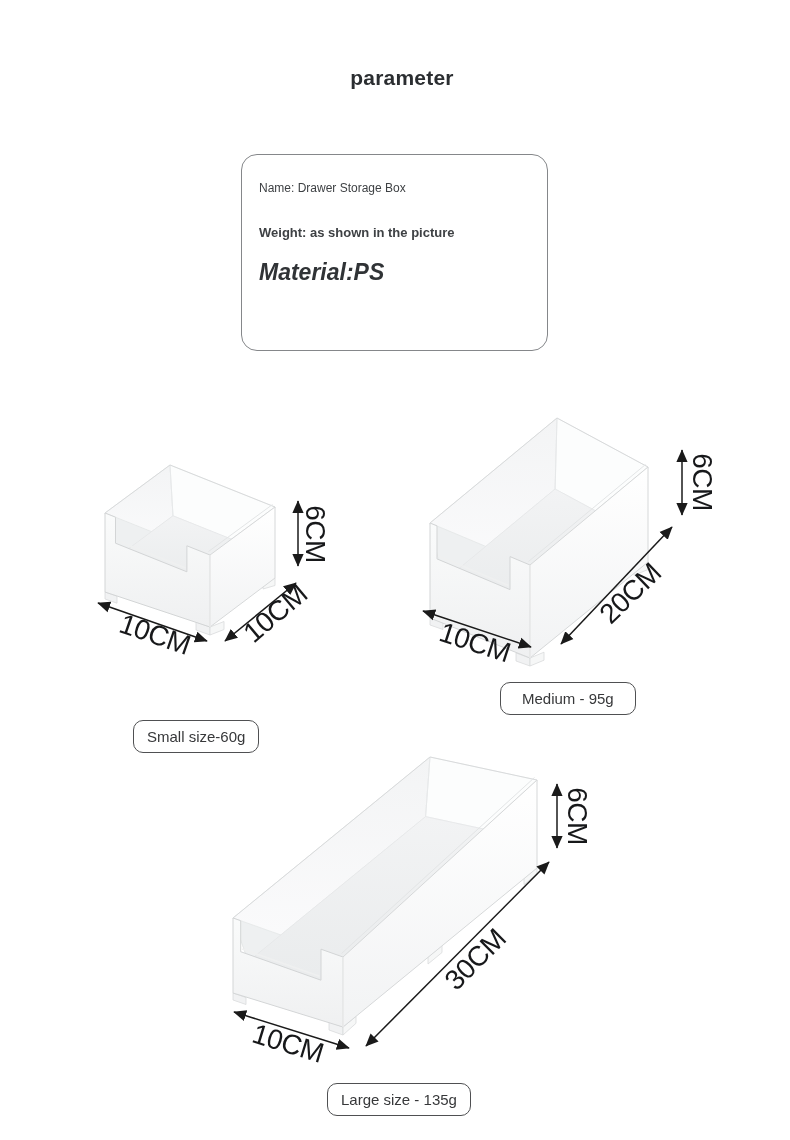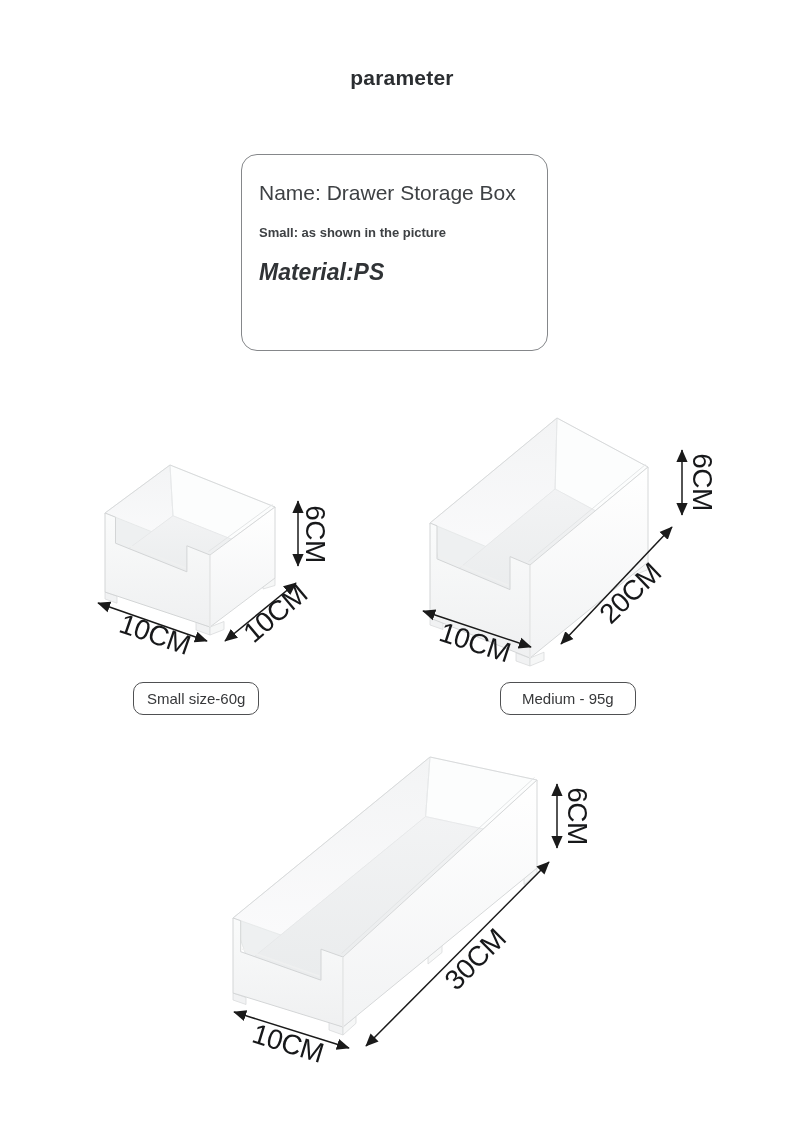--- a/index.html
+++ b/index.html
@@ -5,35 +5,35 @@
   html,body { margin:0; padding:0; background:#ffffff; }
   body { width:790px; height:1140px; font-family:"Liberation Sans", sans-serif; }
   .page { position:relative; width:790px; height:1140px; background:#ffffff; overflow:hidden; }
 
   .title { position:absolute; left:14px; right:0; top:66px; margin:0; text-align:center;
            font-size:21px; font-weight:600; color:#2b2e31; letter-spacing:.2px; }
 
   .card { position:absolute; left:241px; top:154px; width:307px; height:197px;
           box-sizing:border-box; border:1.5px solid #85878a; border-radius:16px; background:#fff; }
   .card p { position:absolute; left:17px; margin:0; color:#3e4144; white-space:nowrap; }
-  .card .name      { top:26px;  font-size:21px; font-weight:500; }
+  .card .name      { top:26px;  font-size:12px; font-weight:500; }
   .card .weight    { top:70px;  font-size:13px; font-weight:700; }
   .card .material  { top:104px; font-size:23px; font-weight:600; color:#303336;font-style:italic; }
   .card .packaging { top:146px; font-size:23px; font-weight:600; color:#303336; }
 
   .fig { position:absolute; }
   .fig-small  { left:85px;  top:448px; width:250px; height:215px; }
   .fig-medium { left:413px; top:403px; width:310px; height:270px; }
   .fig-large  { left:222px; top:755px; width:375px; height:310px; }
   .fig svg { display:block; width:100%; height:100%; }
 
   .pill { position:absolute; box-sizing:border-box; background:#fff; white-space:nowrap;
           border:1.5px solid #4f5052; border-radius:10px; padding:7px 13px;
           font-size:15px; font-weight:500; color:#37383a; }
-  .pill-small  { left:133px; top:682px; }
+  .pill-small  { left:133px; top:720px; }
   .pill-medium { left:500px; top:682px; padding:7px 21px; }
   .pill-large  { left:327px; top:1083px; }
 
   .dim-text { font-family:"Liberation Sans", sans-serif; font-size:28px; fill:#17181a; letter-spacing:-0.5px; }
   .dim-line { stroke:#1a1a1a; stroke-width:1.5; fill:none; }
   .face     { stroke-linejoin:round; }
 </style>
 </head>
 <body>
 
@@ -64,21 +64,21 @@
       </linearGradient>
   </defs>
 </svg>
 
 <div class="page">
 
   <h1 class="title">parameter</h1>
 
   <div class="card">
     <p class="name">Name: Drawer Storage Box</p>
-    <p class="weight">Small: as shown in the picture</p>
+    <p class="weight">Weight: as shown in the picture</p>
     <p class="material">Material:PS</p>
   </div>
 
   <figure class="fig fig-small" style="margin:0">
     <svg viewBox="0 0 250 215">
 
       <polygon class="face" points="20,65 85,17 88,67.8 32.8,108.6" fill="url(#g-back)" stroke="#e7e9ea" stroke-width="0.75"></polygon>
       <polygon class="face" points="85,17 190,59 177.3,103.5 88,67.8" fill="#fcfdfd" stroke="#eceeef" stroke-width="0.75"></polygon>
       <polygon class="face" points="20,65 125,107 122,144.3 32.8,108.6" fill="#eef0f1" stroke="#e3e5e6" stroke-width="0.75"></polygon>
       <polygon class="face" points="190,59 125,107 122,144.3 177.3,103.5" fill="url(#g-inner)" stroke="#e0e2e3" stroke-width="0.75"></polygon>
@@ -155,14 +155,15 @@
       <line x1="119.5" y1="198.5" x2="312.5" y2="22.5" stroke="#e3e5e6" stroke-width="1"></line>
       <line x1="121" y1="202" x2="121" y2="272" stroke="#eceded" stroke-width="1.4"></line>
       <line class="dim-line" x1="335" y1="29" x2="335" y2="93" marker-start="url(#dim-arrow)" marker-end="url(#dim-arrow)"></line>
       <line class="dim-line" x1="12" y1="257" x2="127" y2="293" marker-start="url(#dim-arrow)" marker-end="url(#dim-arrow)"></line>
       <line class="dim-line" x1="144" y1="291" x2="327" y2="107" marker-start="url(#dim-arrow)" marker-end="url(#dim-arrow)"></line>
       <text class="dim-text" transform="translate(356,61) rotate(90)" text-anchor="middle" dy="0.35em">6CM</text>
       <text class="dim-text" transform="translate(66,288) rotate(17)" text-anchor="middle" dy="0.35em">10CM</text>
       <text class="dim-text" transform="translate(253,204) rotate(-45)" text-anchor="middle" dy="0.35em">30CM</text>
     </svg>
   </figure>
+  <div class="pill pill-large">Large size - 135g</div>
 
 </div>
 
 </body></html>

